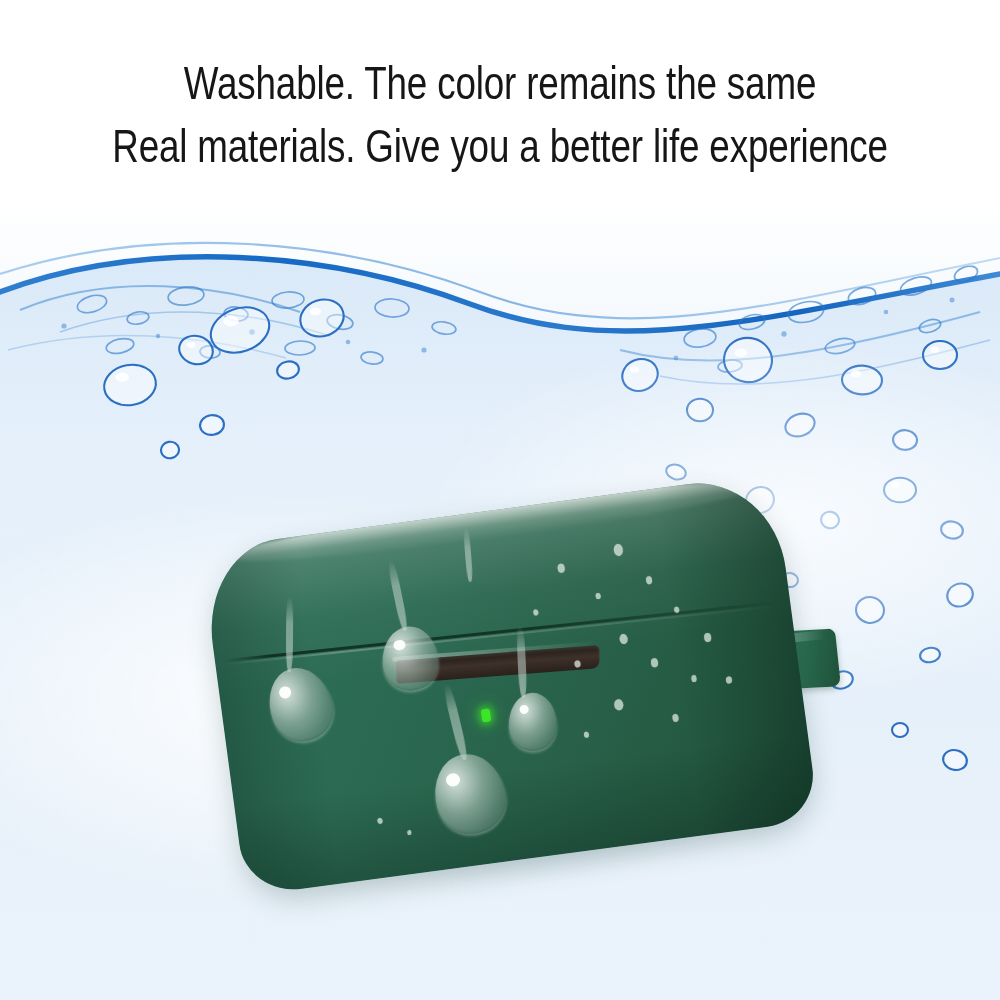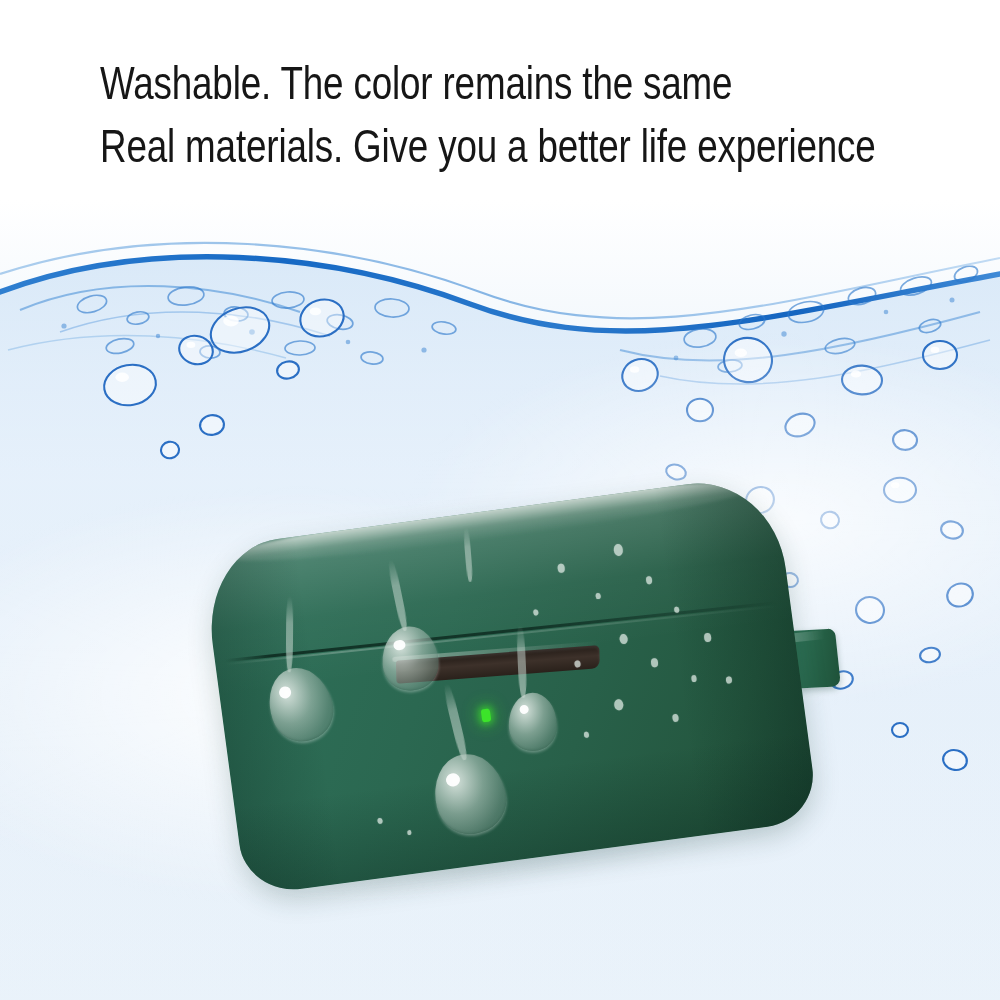--- a/index.html
+++ b/index.html
@@ -17,21 +17,21 @@
     width:1000px; height:1000px;
     background:#ffffff;
     overflow:hidden;
   }
 
   
   .headline-block {
     position:absolute;
     left:0; top:52px;
     width:1000px;
-    text-align:left;
+    text-align:center;
     z-index:60;
   }
   .headline-line {
     display:block;
     color:#161616;
     font-family:"Liberation Sans", sans-serif;
     font-weight:400;
     letter-spacing:-0.2px;
     white-space:nowrap;
     transform:scaleX(0.80);

